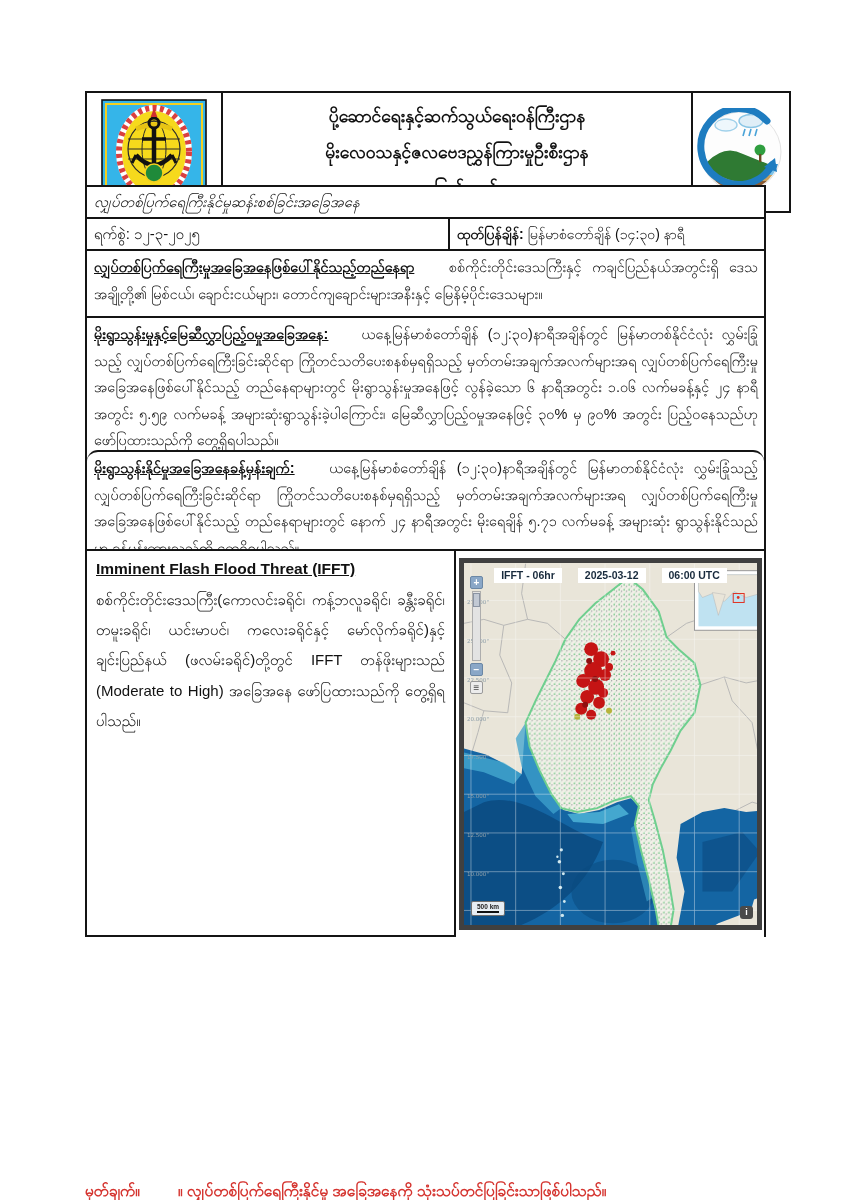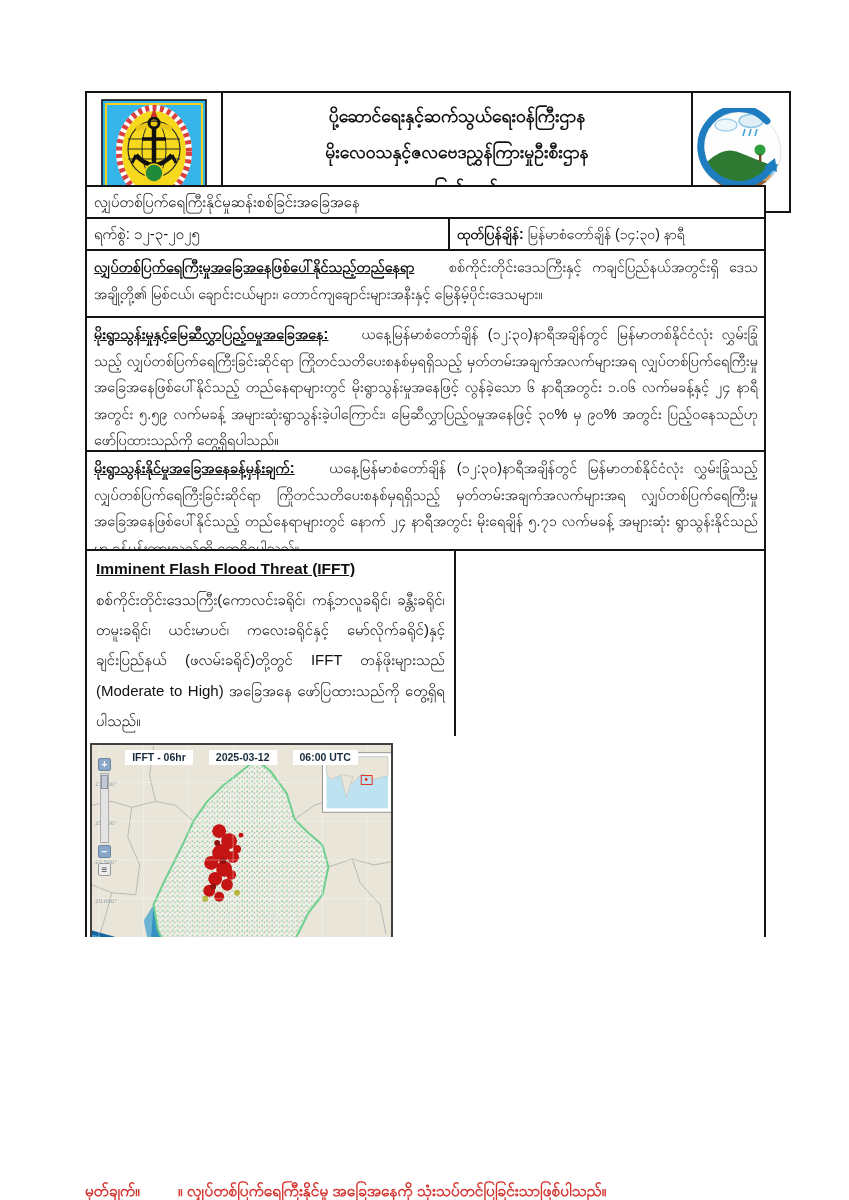--- a/index.html
+++ b/index.html
@@ -19,39 +19,39 @@
   .h-title-cell { flex:1; text-align:center; padding-top:5px;
     font-weight:bold; font-size:17.5px; line-height:36px; }
   .h-logo2-cell { width:98px; border-left:2px solid #141414;
     display:flex; align-items:center; justify-content:center; }
   
   .doc-table {
     position:absolute; left:85px; top:185px; width:681px; height:752px;
     border:2px solid #141414; background:#fff;
   }
   .row { border-top:2px solid #141414; overflow:hidden; }
-  .row.first { border-top:none; }
+  .row.first { border-top:none;font-style:italic; }
   .r1 { height:30px; line-height:29px; padding:0 7px; font-size:15px; }
   .r2 { height:32px; display:flex; }
   .r2l { width:363px; border-right:2px solid #141414; padding:0 7px; line-height:30px; font-size:15px; }
   .r2r { flex:1; padding:0 7px; line-height:30px; font-size:14px; }
   .para { font-size:14.5px; line-height:26.6px; text-align:justify; padding:3px 6px 0 7px; }
   .r3 { height:67px; }
   .r4 { height:134px; }
-  .r5 { height:99px; }
+  .r5 { height:99px;border-radius:11px; }
   .lead { font-weight:bold; text-decoration:underline; margin-right:24px; }
   .b { font-weight:bold; }
-  .r6 { height:388px; display:flex;flex-direction:column; }
+  .r6 { height:388px; display:flex; }
   .r6l { width:369px; border-right:2px solid #141414; padding:4px 9px 0 9px; }
   .ifft-h { font-weight:bold; text-decoration:underline; font-size:15.5px; line-height:28px; }
   .ifft-b { font-size:15px; line-height:30.2px; text-align:justify; margin-top:2px; }
   .r6r { flex:1; padding:7px 0 0 3px; background:#fff; }
   
   .map { position:relative; width:303px; height:372px; background:#e9e5d9;
-    border:2px solid #404040; overflow:hidden; }
+    border:5px solid #404040; overflow:hidden; }
   .map svg.geo { position:absolute; left:0; top:0; }
   .map-chips { position:absolute; left:0; right:0; top:5px; display:flex;
     justify-content:center; gap:16px; }
   .map-chips span { background:#ffffff; padding:0 7px; font-size:10.5px;
     font-weight:bold; color:#182a3c; line-height:15px; white-space:nowrap; }
   .zoomctl { position:absolute; left:6px; top:13px; width:15px; }
   .zbtn { width:13px; height:13px; background:#8aa7c7; border:1px solid #6b87a5;
     border-radius:2px; color:#fff; font-size:10px; line-height:11px;
     text-align:center; font-weight:bold; cursor:pointer; }
   .ztrack { width:9px; height:70px; margin:2px 0 2px 2px; background:#e3e3e3;

